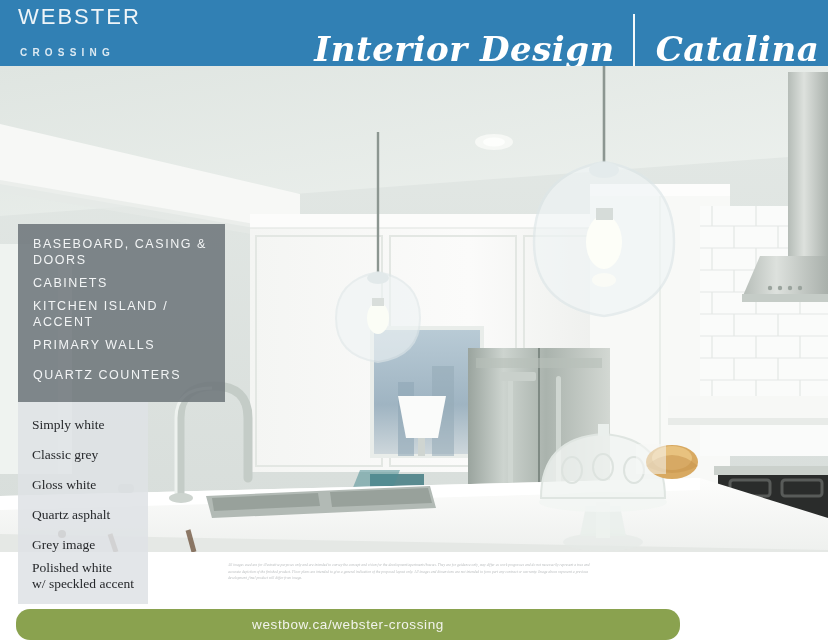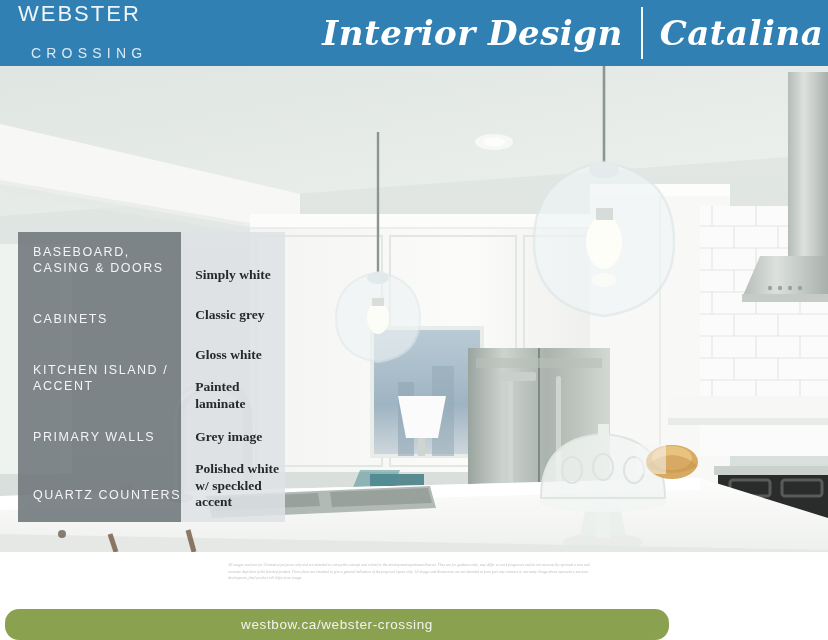--- a/index.html
+++ b/index.html
@@ -20,26 +20,26 @@
   .logo-block {
     width:300px; padding-left:18px;
     display:flex; flex-direction:column; justify-content:center;gap:17px;
   }
   .logo-main {
     color:#eef4f8; font-size:22px; font-weight:300;
     letter-spacing:2.0px; line-height:1.05;
     font-family:"Liberation Sans", sans-serif;
   }
   .logo-sub {
-    color:#dce9f2; font-size:14px; font-weight:400;
-    letter-spacing:5.2px; line-height:1.6; padding-left:2px;margin-left:11px;
+    color:#dce9f2; font-size:10px; font-weight:700;
+    letter-spacing:5.2px; line-height:1.6; padding-left:2px;
   }
   .header-titles {
-    position:absolute; left:308px; top:0; right:0; height:66px;
-    display:flex; align-items:center;
+    position:absolute; left:300px; top:0; right:0; height:66px;
+    display:flex; align-items:flex-end;
   }
   .title-script {
     color:#ffffff;
     font-family:"DejaVu Serif", serif;
     font-style:italic; font-weight:bold;
     font-size:34px; line-height:1;
     letter-spacing:0.5px;
     white-space:nowrap;
   }
   .title-one { width:333px; text-align:center; padding-right:4px; }
@@ -50,35 +50,36 @@
 
   
   .photo {
     position:absolute; left:0; top:66px; width:828px; height:486px;
     overflow:hidden; background:#e7ebe9;
   }
   .photo svg { display:block; width:828px; height:486px; }
 
   
   .spec-panel {
-    position:absolute; left:18px; top:232px;
+    position:absolute; left:18px; top:224px;
     width:267px; height:290px;
     display:flex;
+    flex-direction:column;
   }
   .spec-labels {
     width:207px; height:100%;
     background:rgba(110,118,123,0.88);
     padding:12px 0 12px 15px;
     display:flex; flex-direction:column; justify-content:space-between;
   }
   .spec-values {
     width:130px; height:100%;
     background:rgba(222,226,229,0.86);
-    padding:28px 0 12px 14px;
-    display:flex; flex-direction:column; justify-content:space-between;font-weight:bold;
+    padding:8px 0 12px 14px;
+    display:flex; flex-direction:column; justify-content:space-between;
   }
   .spec-label {
     color:#f2f4f5; font-size:12.5px; font-weight:400;
     letter-spacing:1.55px; line-height:1.28;
     text-transform:uppercase;
     font-family:"Liberation Sans", sans-serif;
   }
   .spec-value {
     color:#26282b; font-size:13.5px; line-height:1.2;
     font-family:"Liberation Serif", serif;
@@ -92,21 +93,21 @@
     position:absolute; left:228px; top:562px; width:372px;
     color:#b9bcbe; font-size:3.6px; line-height:1.85;
     letter-spacing:0.05px;
     font-family:"Liberation Serif", serif;
     font-style:italic;
     text-align:left;
   }
 
   
   .footer {
-    position:absolute; left:5px; bottom:0; width:664px; height:31px;
+    position:absolute; left:16px; bottom:0; width:664px; height:31px;
     background:#8aa24f;
     display:flex; align-items:center; justify-content:center;border-radius:14px;
   }
   .footer-url {
     color:#f2f3ec; font-size:13.5px; letter-spacing:0.6px; font-weight:400;
   }
 </style>
 </head>
 <body>
 
@@ -347,21 +348,21 @@
       <div class="row-v">
           <span class="spec-value">Simply white</span>
         </div>
       <div class="row-v">
           <span class="spec-value">Classic grey</span>
         </div>
       <div class="row-v">
           <span class="spec-value">Gloss white</span>
         </div>
       <div class="row-v">
-          <span class="spec-value">Painted laminate</span>
+          <span class="spec-value">Quartz asphalt</span>
         </div>
       <div class="row-v">
           <span class="spec-value">Grey image</span>
         </div>
       <div class="row-v">
           <span class="spec-value">Polished white
  w/ speckled accent</span>
         </div>
     </div>
   </div>

